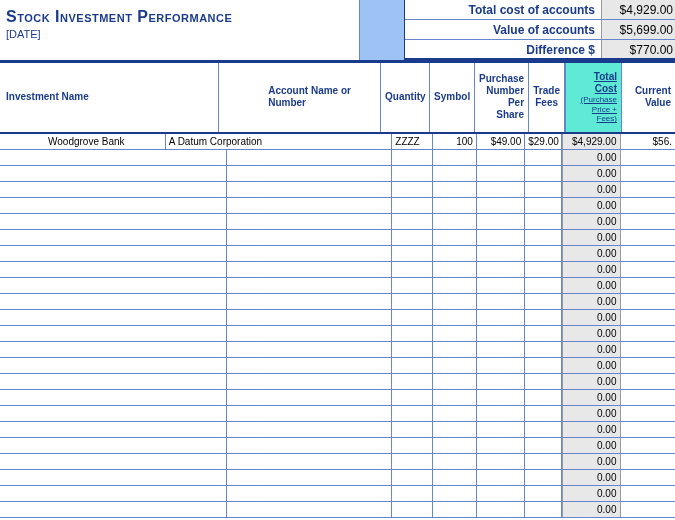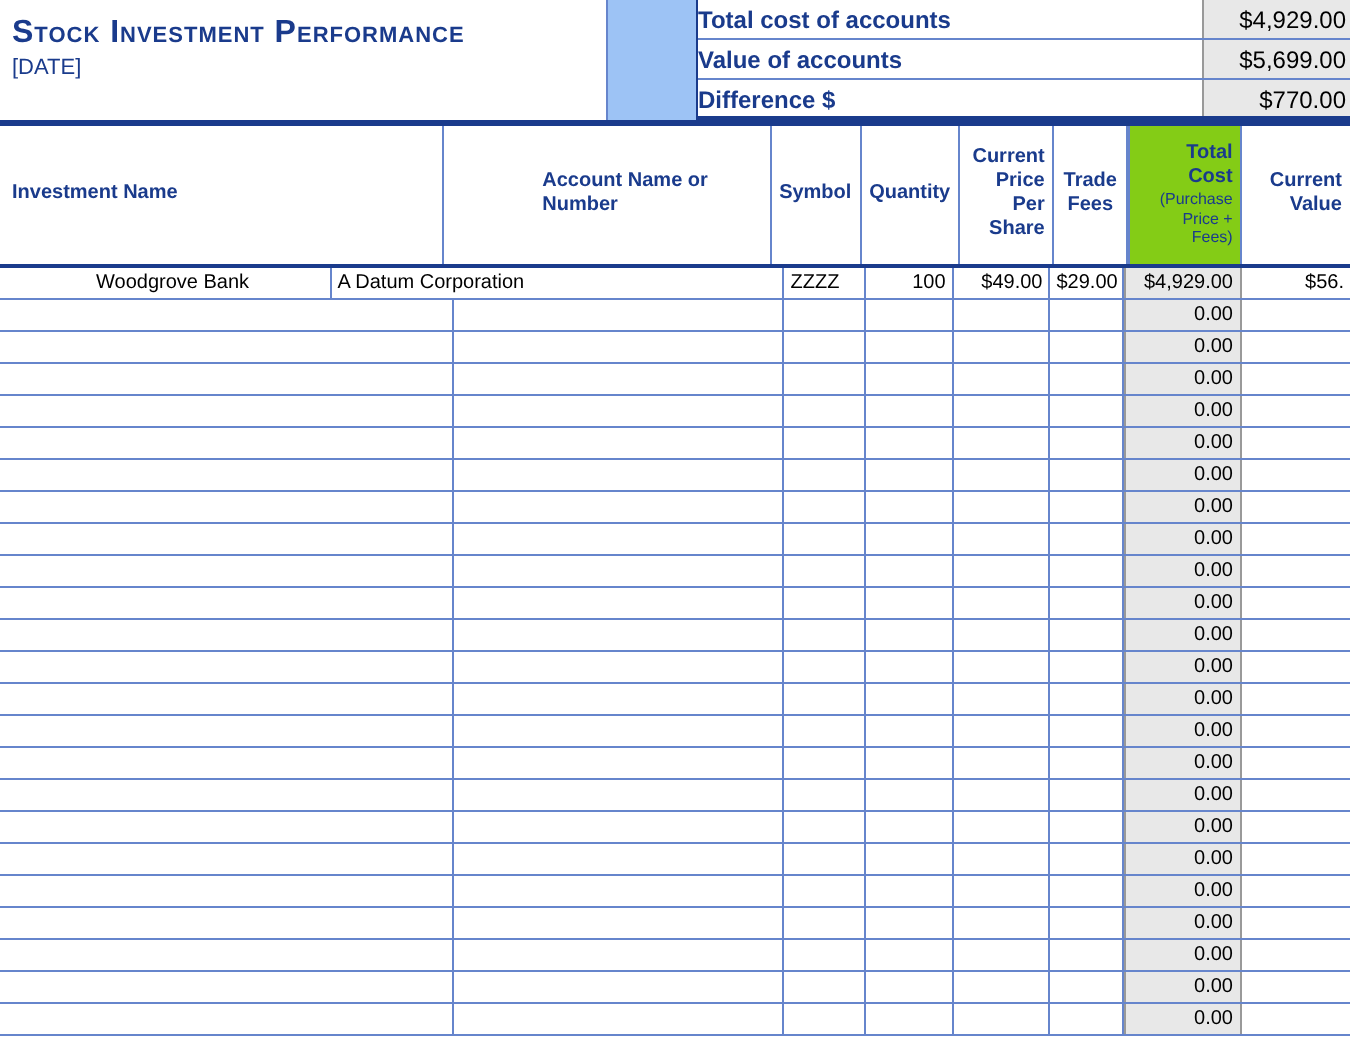--- a/index.html
+++ b/index.html
@@ -9,21 +9,21 @@
       width: 675px;
       height: 520px;
       overflow: hidden;
       background: #fff;
     }
     .top-section {
       display: flex;
       border-bottom: 3px solid #1a3b8c;
     }
     .title-block {
-      width: 304px;
+      width: 360px;
       padding: 8px 6px;
       border-right: 1px solid #6685cc;
     }
     .title-block h1 {
       font-size: 16px;
       font-weight: bold;
       color: #1a3b8c;
       letter-spacing: 0.5px;
       font-variant: small-caps;
     }
@@ -45,20 +45,21 @@
     .summary-row {
       display: flex;
       border-bottom: 1px solid #6685cc;
       height: 20px;
       line-height: 20px;
     }
     .summary-row:last-child { border-bottom: none; }
     .summary-row.strong-border { border-bottom: 2px solid #1a3b8c; }
     .summary-label {
       flex: 1;
+      text-align: right;
       padding-right: 6px;
       font-weight: bold;
       color: #1a3b8c;
       font-size: 12px;
     }
     .summary-value {
       width: 74px;
       text-align: right;
       padding-right: 2px;
       background: #e8e8e8;
@@ -104,21 +105,21 @@
       white-space: nowrap;
     }
     .col.c1 { width: 256px; text-align: left; }
     .col.c2 { width: 136px; text-align: left; margin-left: 45px; }
     .col.c3 { width: 45px; text-align: left; }
     .col.c4 { width: 49px; text-align: right; }
     .col.c5 { width: 54px; text-align: right; }
     .col.c6 { width: 41px; text-align: center; }
     .col.c7 { width: 65px; text-align: right; background: #e8e8e8; border-left: 1px solid #999; border-right: 1px solid #999; }
     .col.c8 { width: 61px; text-align: right; border-right: none; }
-    .header-row .col.c7 { background: #84cc16; border-left: 1px solid #6685cc; border-right: 1px solid #6685cc;}
+    .header-row .col.c7 { background: #5eead4; border-left: 1px solid #6685cc; border-right: 1px solid #6685cc; text-decoration: underline;}
   </style>
 </head>
 <body>
 
 <div class="top-section">
   <div class="title-block">
     <h1>Stock Investment Performance</h1>
     <div class="date">[DATE]</div>
   </div>
   <div class="blue-gap"></div>
@@ -134,23 +135,23 @@
     <div class="summary-row strong-border">
       <div class="summary-label">Difference $</div>
       <div class="summary-value">$770.00</div>
     </div>
   </div>
 </div>
 
 <div class="header-row">
   <div class="col c1">Investment Name</div>
   <div class="col c2">Account Name or Number</div>
+  <div class="col c4">Quantity</div>
   <div class="col c3">Symbol</div>
-  <div class="col c4">Quantity</div>
-  <div class="col c5">Current Price Per Share</div>
+  <div class="col c5">Purchase Number Per Share</div>
   <div class="col c6">Trade Fees</div>
   <div class="col c7">
     <span>Total Cost</span>
     <span class="sub">(Purchase Price + Fees)</span>
   </div>
   <div class="col c8">Current Value</div>
 </div>
 
 <div id="table-body">
     <div class="data-row">

